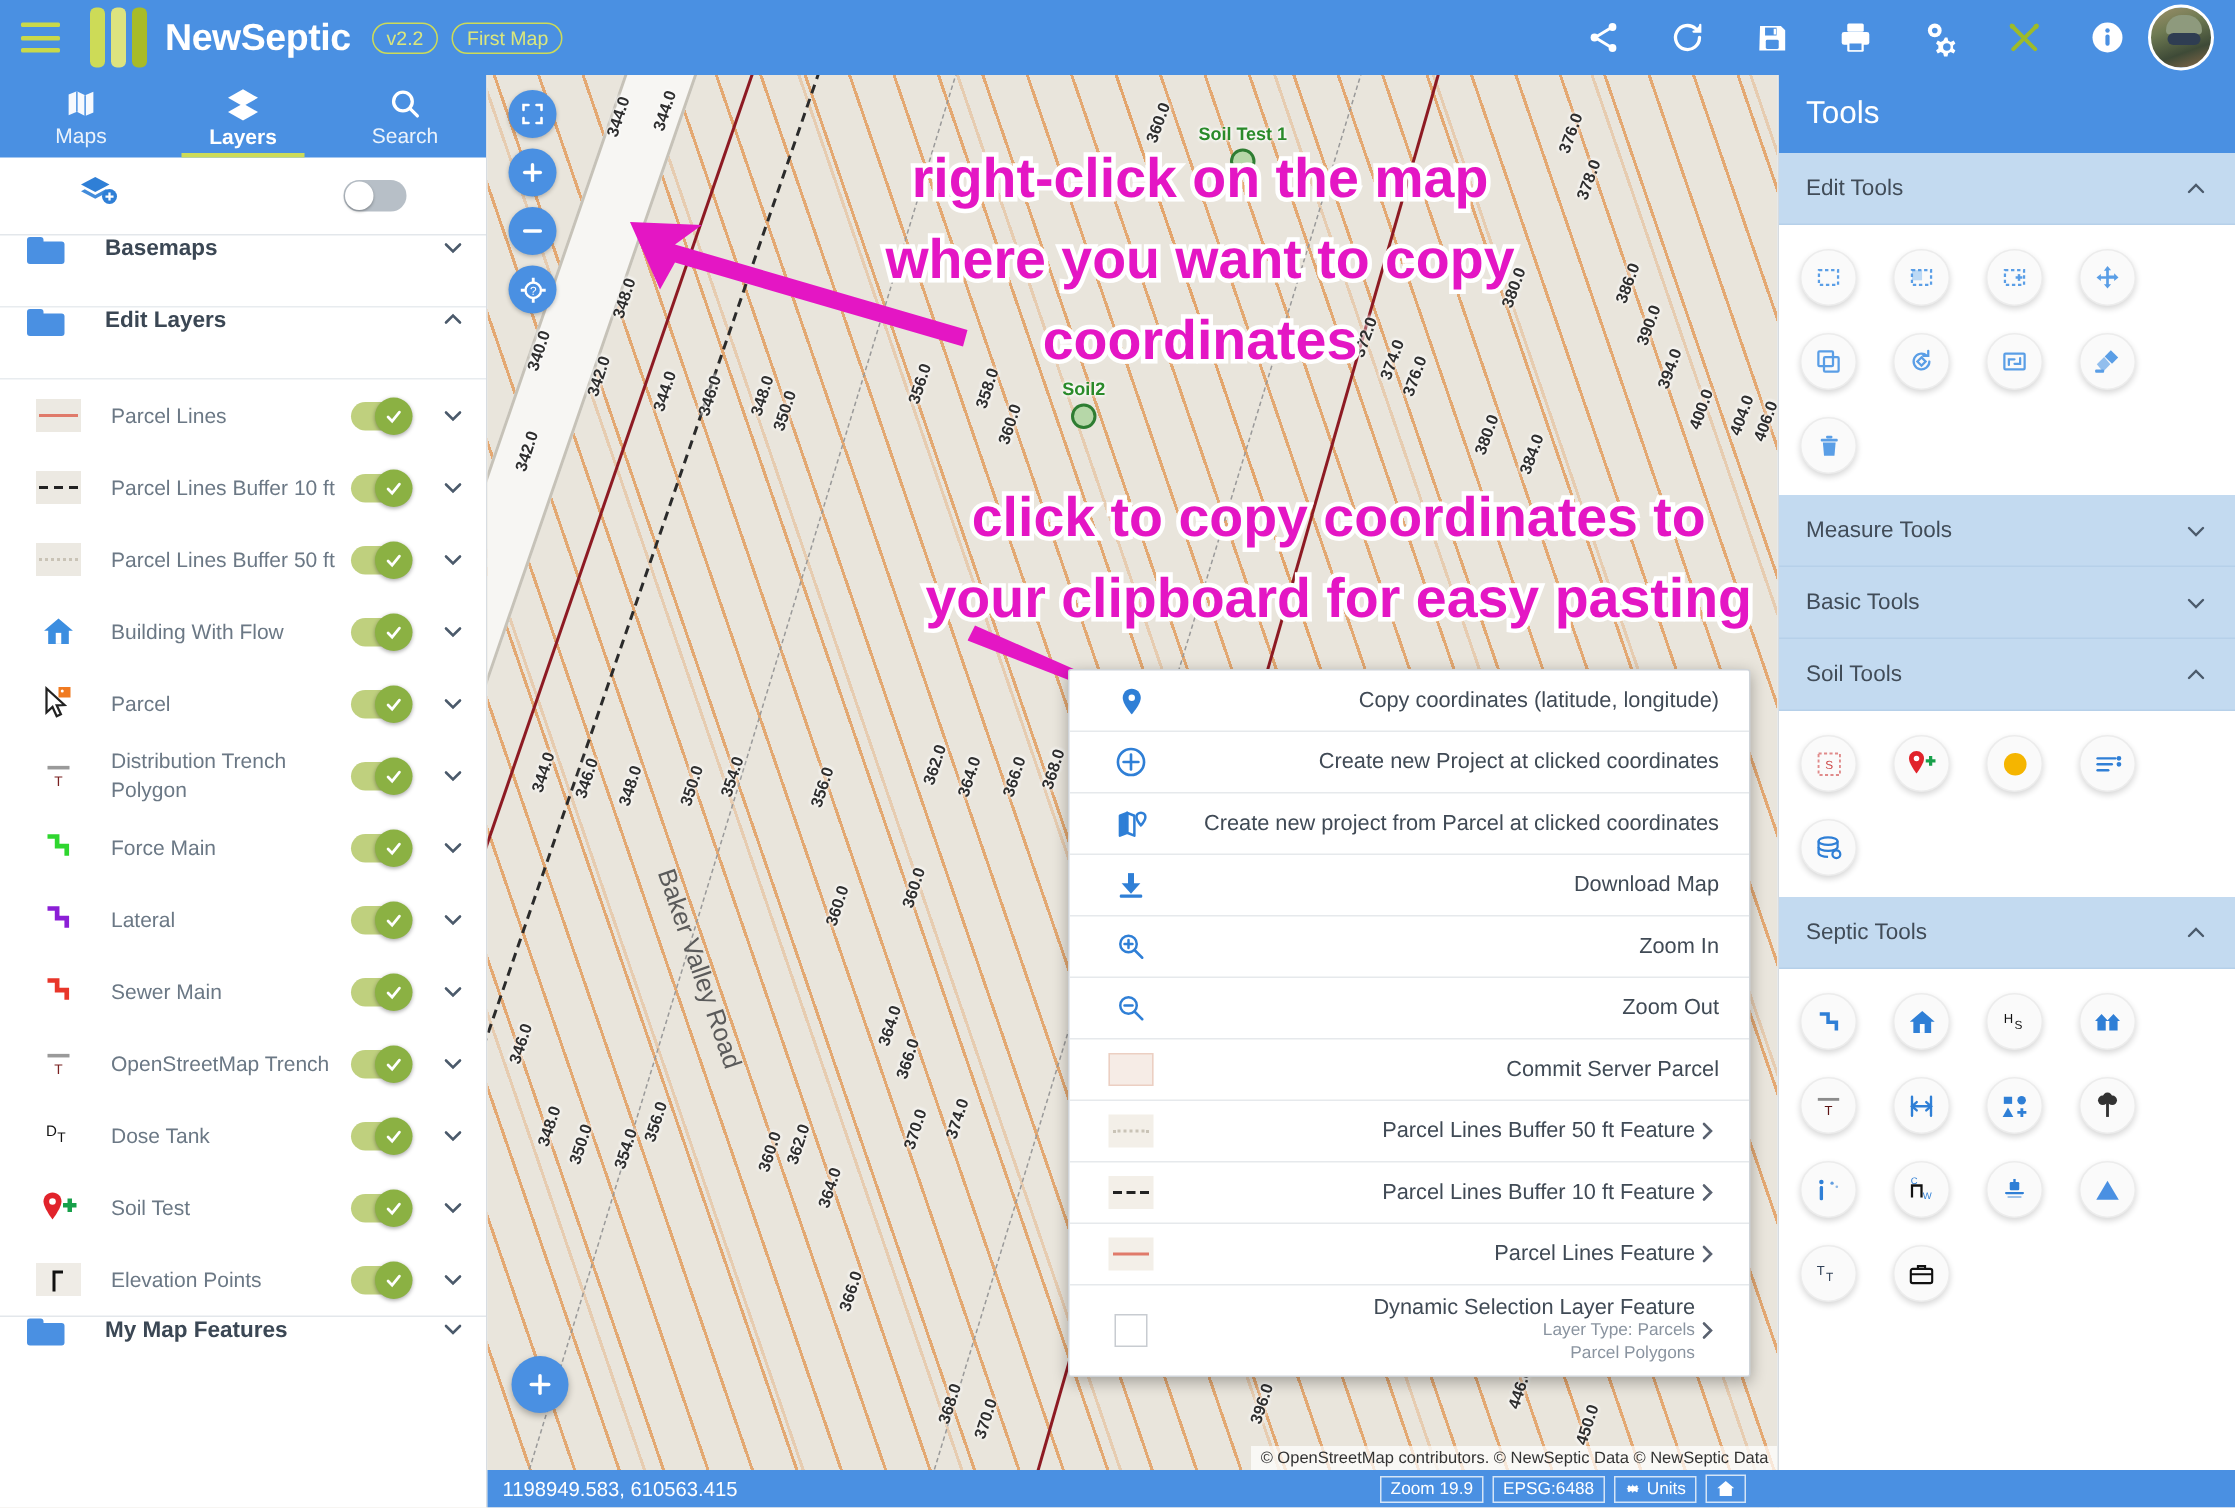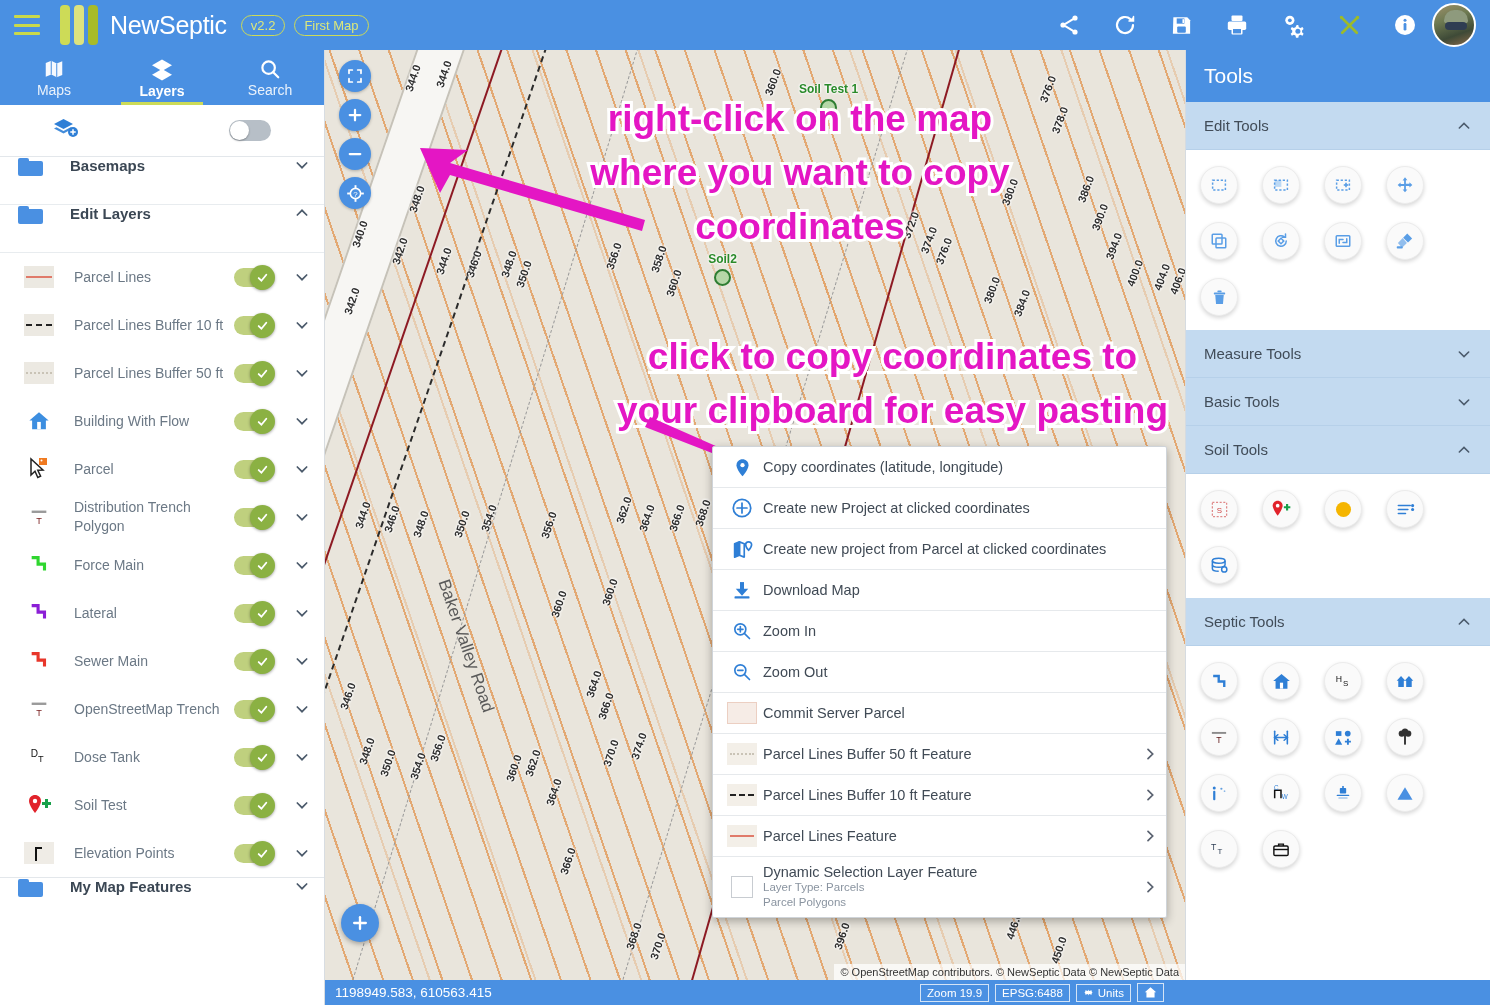--- a/index.html
+++ b/index.html
@@ -18,21 +18,21 @@
     background: #4a90e2; display: flex; align-items: center; padding: 0 14px;
   }
   .hamburger { width: 26px; height: 20px; display: flex; flex-direction: column;
     justify-content: space-between; cursor: pointer; margin-right: 20px; }
   .hamburger i { display: block; height: 3px; background: #c9d94a; border-radius: 1px; }
   .logo-bars { display: flex; gap: 4px; align-items: flex-end; margin-right: 12px; }
   .logo-bars span { width: 10px; border-radius: 4px; display: block; }
   .logo-bars span:nth-child(1){ height: 40px; background: #cddb57; }
   .logo-bars span:nth-child(2){ height: 40px; background: #dde37f; }
   .logo-bars span:nth-child(3){ height: 40px; background: #a8bb28; }
-  .brand { font-size: 25px; font-weight: normal; color: #ffffff; letter-spacing: -0.3px; margin-right: 14px;}
+  .brand { font-size: 25px; font-weight: bold; color: #ffffff; letter-spacing: -0.3px; margin-right: 14px;}
   .pill {
     border: 1.5px solid #cddb57; color: #dbe77c; border-radius: 12px;
     font-size: 13px; padding: 2px 9px; margin-right: 9px; white-space: nowrap;
   }
   .topbar-spacer { flex: 1; }
   .topicons { display: flex; align-items: center; gap: 30px; margin-right: 14px; }
   .topicon { width: 26px; height: 26px; display: flex; align-items: center;
     justify-content: center; cursor: pointer; }
   .topicon svg { display: block; }
   .avatar {
@@ -150,22 +150,22 @@
   .arrow { position: absolute; pointer-events: none; }
 
   
   .attrib { position: absolute; right: 0; bottom: 0; background: rgba(255,255,255,.72);
     font-size: 11px; color: #333; padding: 2px 6px; }
 
   
   .ctxmenu { position: absolute; left: 712px; top: 446px; width: 455px;
     background: #fff; border: 1px solid #cfd4d9; box-shadow: 0 3px 10px rgba(0,0,0,.3);
     border-radius: 2px; z-index: 40; }
-  .ctx-item { display: flex; align-items: center; min-height: 41px; padding: 5px 8px;
-    border-bottom: 1px solid #e6e9ec; cursor: pointer; }
+  .ctx-item { display: flex; align-items: center; min-height: 41px; padding: 5px 20px;
+    border-bottom: 1px solid #e6e9ec; cursor: pointer; text-align: right; }
   .ctx-item:last-child { border-bottom: none; }
   .ctx-ico { width: 42px; flex-shrink: 0; display:flex; align-items:center; justify-content:center; }
   .ctx-lbl { flex: 1; font-size: 14.5px; color: #404a55; }
   .ctx-sub { font-size: 11.5px; color: #8a94a0; line-height: 15px; }
   .ctx-arrow { width: 16px; flex-shrink: 0; color: #5a6270; }
   .ctx-swatch { width: 30px; height: 22px; background: #f3efe8; display:flex; align-items:center; justify-content:center;}
   .ctx-swatch.plain { background: #fff; border: 1px solid #c8ccd1; }
   .ctx-swatch.peach { background: #f6ece6; border: 1px solid #eccfc2; }
 
   
@@ -717,21 +717,21 @@
           <line x1="12" y1="5" x2="12" y2="19"></line>
           <line x1="5" y1="12" x2="19" y2="12"></line>
         </svg>
     </div>
 
     <div class="anno" style="left:240px; top:42px; width:470px;">
       <span>right-click on the map</span>
       <span>where you want to copy</span>
       <span>coordinates</span>
     </div>
-    <div class="anno" style="left:275px; top:280px; width:585px;text-decoration:underline;">
+    <div class="anno" style="left:275px; top:268px; width:585px;">
       <span>click to copy coordinates to</span>
       <span>your clipboard for easy pasting</span>
     </div>
 
     <svg class="arrow" style="left:85px; top:95px;" width="250" height="90">
       <path d="M235 75 L40 18 L58 5 L10 3 L30 48 L40 30 L232 86 Z" fill="#e416c4"></path>
     </svg>
     <svg class="arrow" style="left:320px; top:355px;" width="260" height="120">
       <path d="M5 12 L200 98 L193 72 L232 110 L180 118 L190 96 L0 22 Z" fill="#e416c4"></path>
     </svg>

